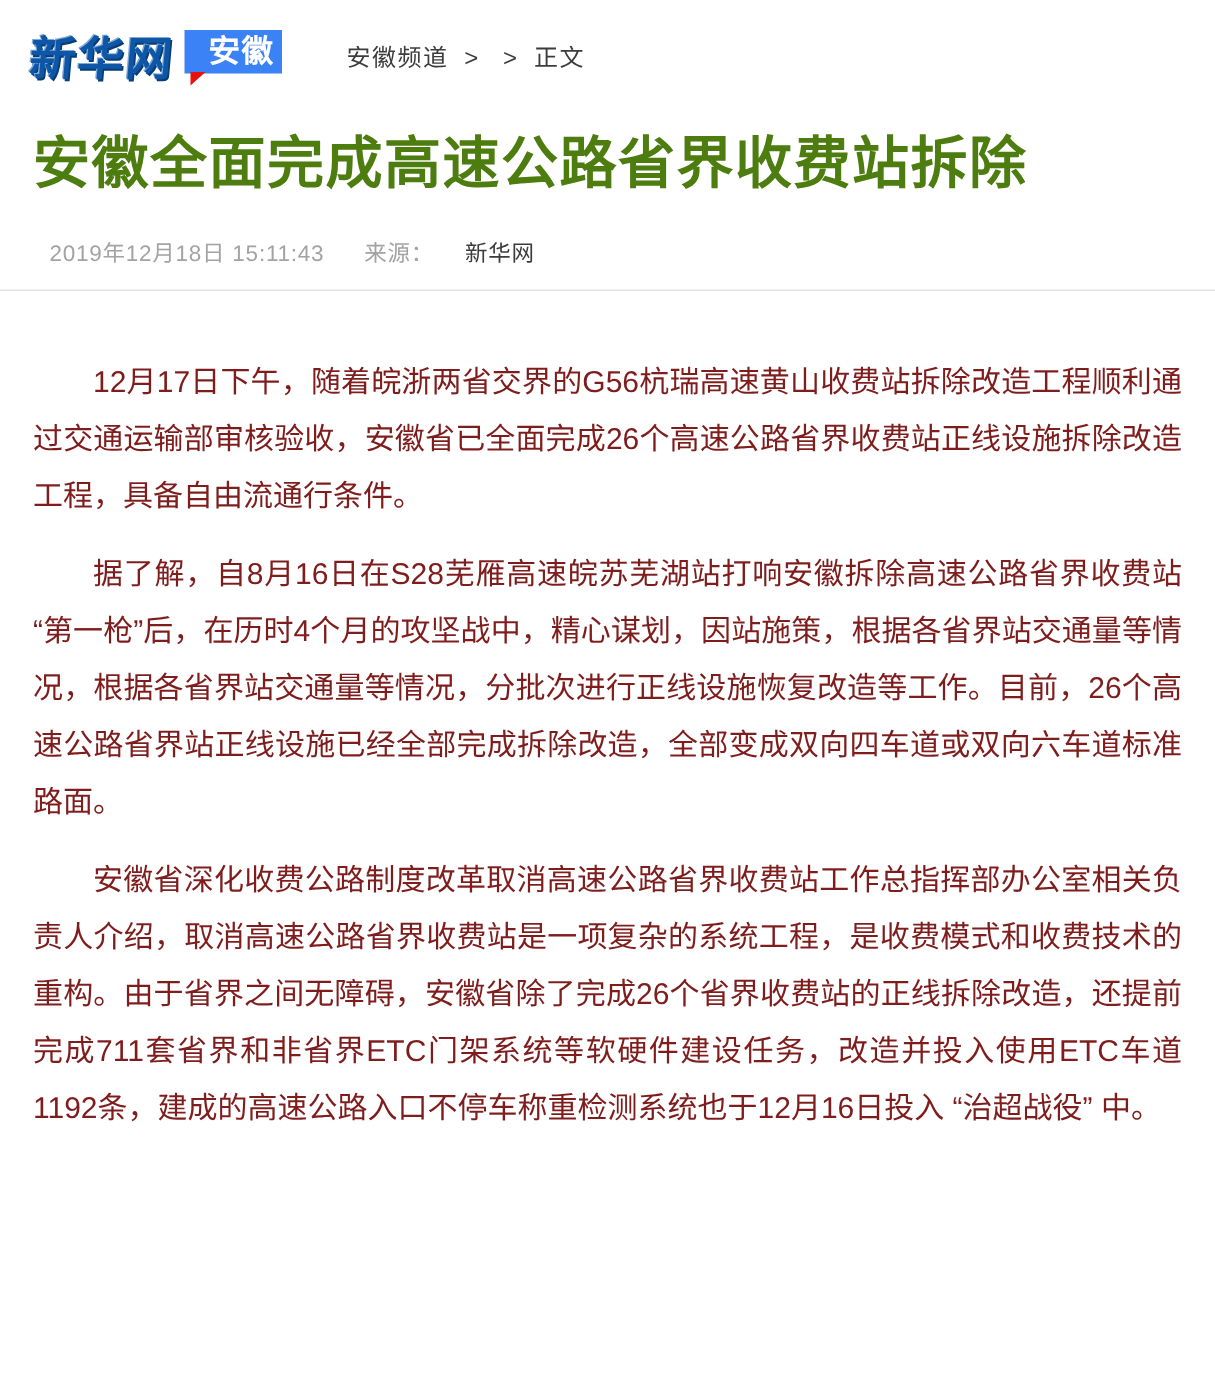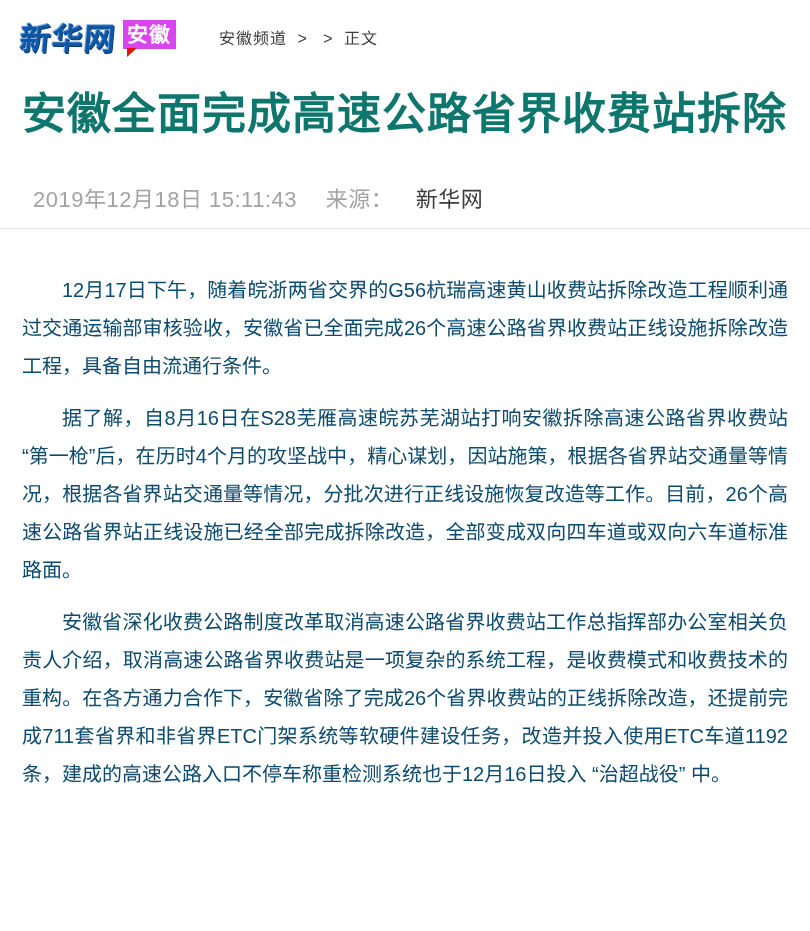--- a/index.html
+++ b/index.html
@@ -26,26 +26,26 @@
     transform: skewX(-5deg);
     text-shadow: -1px -1px 0 #7fa9d9, 1px 1px 0 #083c75;
     line-height: 1;
     padding-top: 4px;
     cursor: pointer;
   }
   .region-badge {
     position: relative;
     display: inline-block;
     margin-left: 7px;
-    background: #d946ef;
+    background: #3b82f6;
     color: #ffffff;
     font-size: 21px;
     font-weight: bold;
     line-height: 1;
-    padding: 4px 5px 4px 4px;
+    padding: 4px 5px 4px 16px;
     letter-spacing: 1px;
     cursor: pointer;
   }
   .region-badge::after {
     content: "";
     position: absolute;
     left: 4px;
     bottom: -8px;
     width: 0; height: 0;
     border-top: 9px solid #e8120c;
@@ -61,29 +61,29 @@
   .breadcrumb a {
     color: #3c3c3c;
     text-decoration: none;
     cursor: pointer;
   }
   .breadcrumb .sep { margin: 0 5px; color: #3c3c3c; }
 
   
   .article-title {
     margin: 33px 22px 0 22px;
-    font-size: 44px;
+    font-size: 38px;
     font-weight: bold;
-    color: #0f766e;
+    color: #4d7c0f;
     letter-spacing: 1px;
     line-height: 1.2;
   }
   .article-meta {
-    margin: 40px 22px 0 33px;
-    font-size: 22px;
+    margin: 23px 22px 0 33px;
+    font-size: 15px;
     color: #a3a3a3;
     letter-spacing: 0.5px;
   }
   .article-meta .date { margin-right: 22px; }
   .article-meta .source-label { margin-right: 16px; }
   .article-meta .source-name {
     color: #3c3c3c;
     text-decoration: none;
     cursor: pointer;
   }
@@ -94,21 +94,21 @@
     width: 100%;
   }
 
   
   .article-body {
     padding: 42px 22px 0 22px;
   }
   .article-body p {
     font-size: 20px;
     line-height: 38px;
-    color: #0c4a6e;
+    color: #7f1d1d;
     text-indent: 2em;
     margin-bottom: 14px;
     text-align: justify;
   }
 </style>
 </head>
 <body>
 
 <div class="page">
 
@@ -130,17 +130,17 @@
       <span class="date">2019年12月18日 15:11:43</span>
       <span class="source-label">来源：</span>
       <a class="source-name">新华网</a>
     </div>
 
     <hr class="divider">
 
     <article class="article-body">
         <p>12月17日下午，随着皖浙两省交界的G56杭瑞高速黄山收费站拆除改造工程顺利通过交通运输部审核验收，安徽省已全面完成26个高速公路省界收费站正线设施拆除改造工程，具备自由流通行条件。</p>
         <p>据了解，自8月16日在S28芜雁高速皖苏芜湖站打响安徽拆除高速公路省界收费站 “第一枪”后，在历时4个月的攻坚战中，精心谋划，因站施策，根据各省界站交通量等情况，根据各省界站交通量等情况，分批次进行正线设施恢复改造等工作。目前，26个高速公路省界站正线设施已经全部完成拆除改造，全部变成双向四车道或双向六车道标准路面。</p>
-        <p>安徽省深化收费公路制度改革取消高速公路省界收费站工作总指挥部办公室相关负责人介绍，取消高速公路省界收费站是一项复杂的系统工程，是收费模式和收费技术的重构。在各方通力合作下，安徽省除了完成26个省界收费站的正线拆除改造，还提前完成711套省界和非省界ETC门架系统等软硬件建设任务，改造并投入使用ETC车道1192条，建成的高速公路入口不停车称重检测系统也于12月16日投入 “治超战役” 中。</p>
+        <p>安徽省深化收费公路制度改革取消高速公路省界收费站工作总指挥部办公室相关负责人介绍，取消高速公路省界收费站是一项复杂的系统工程，是收费模式和收费技术的重构。由于省界之间无障碍，安徽省除了完成26个省界收费站的正线拆除改造，还提前完成711套省界和非省界ETC门架系统等软硬件建设任务，改造并投入使用ETC车道1192条，建成的高速公路入口不停车称重检测系统也于12月16日投入 “治超战役” 中。</p>
       </article>
   </main>
 
 </div>
 
 </body></html>

